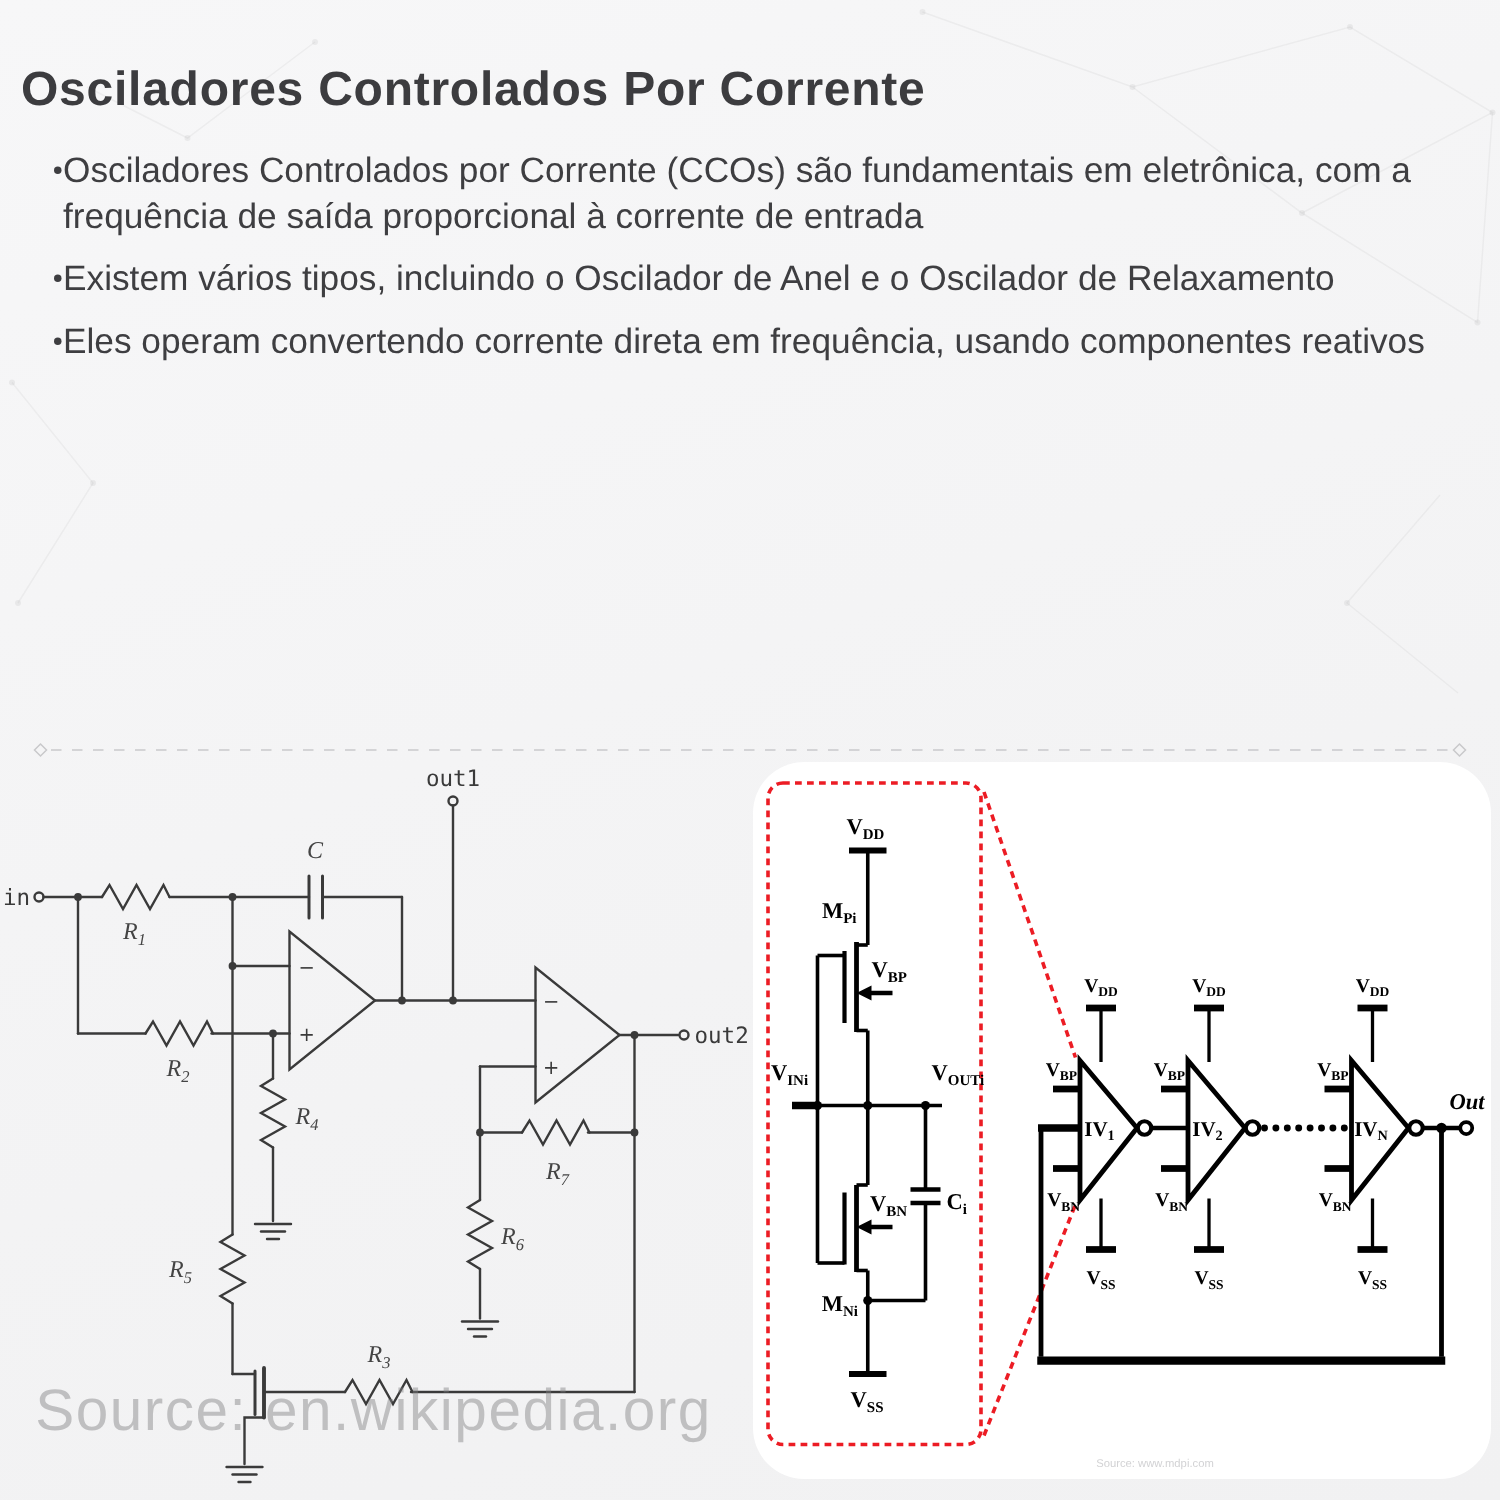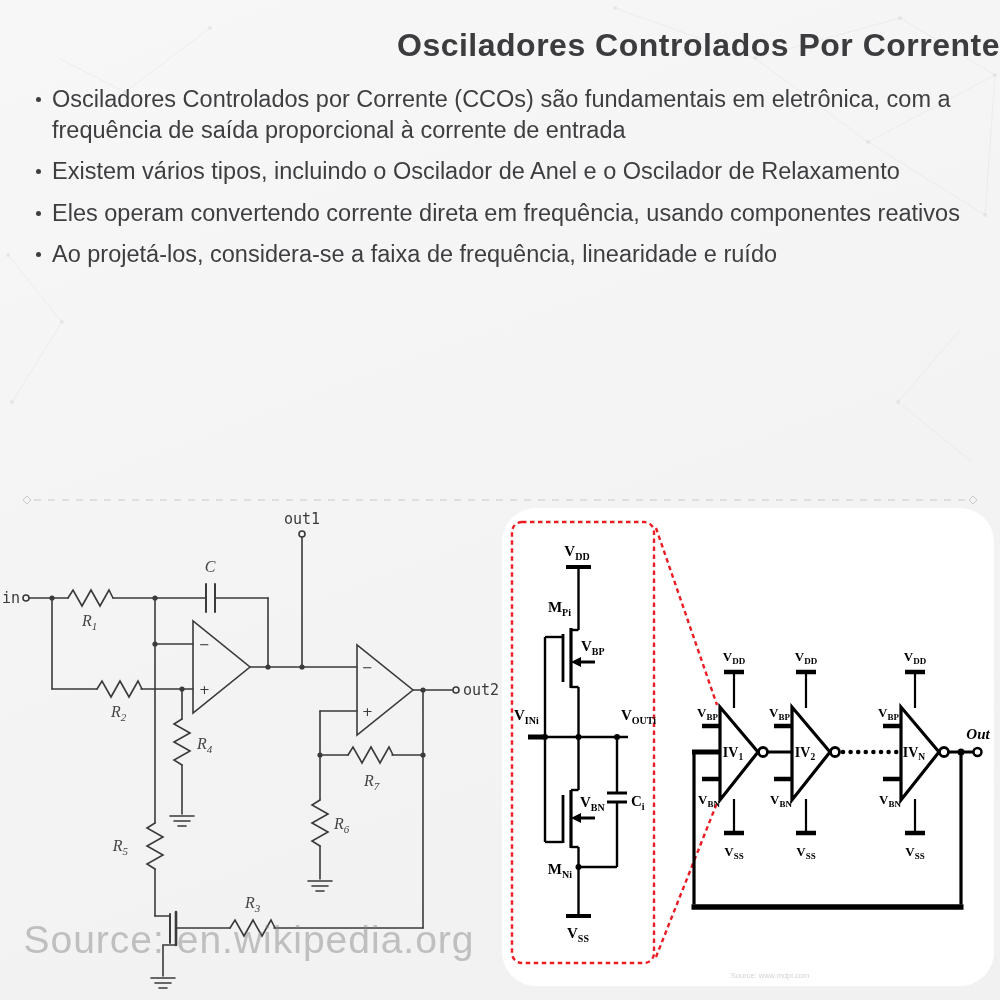--- a/index.html
+++ b/index.html
@@ -3,25 +3,25 @@
 <meta charset="utf-8">
 <style>
   html,body { margin:0; padding:0; }
   .page {
     position:relative; width:1000px; height:1000px; overflow:hidden;
     background:linear-gradient(160deg,#f7f7f8 0%,#f3f3f4 60%,#f1f1f2 100%);
     font-family:"Liberation Sans",sans-serif; color:#3e3e41;
   }
   .bg-pattern { position:absolute; top:0; left:0; pointer-events:none; }
   .title {
-    margin:0; padding-top:27px; text-align:right;
+    margin:14px; padding-top:27px; text-align:left;
     font-size:32px; font-weight:700; letter-spacing:.5px; color:#3c3c3f;
   }
   .bullets { list-style:none; margin:20px 0 0 0; padding:0 28px 0 36px; }
-  .bullets li { display:flex; gap:11px; margin-bottom:11px; }
+  .bullets li { display:flex; gap:1px; margin-bottom:11px; }
   .bullets .dot {
     flex:0 0 auto; width:5px; height:5px; border-radius:50%;
     background:#3e3e41; margin-top:13px;
   }
   .bullets .btxt { font-size:23.5px; line-height:1.3; font-weight:500; }
   .diagrams { position:absolute; top:490px; left:0; }
 
   
   text { fill:#333; }
   .lbl  { font-family:"Liberation Serif",serif; font-style:italic; font-size:16px; fill:#444; }
@@ -78,24 +78,20 @@
         <span class="dot"></span>
         <span class="btxt">Osciladores Controlados por Corrente (CCOs) são fundamentais em eletrônica, com a frequência de saída proporcional à corrente de entrada</span>
       </li>
     <li>
         <span class="dot"></span>
         <span class="btxt">Existem vários tipos, incluindo o Oscilador de Anel e o Oscilador de Relaxamento</span>
       </li>
     <li>
         <span class="dot"></span>
         <span class="btxt">Eles operam convertendo corrente direta em frequência, usando componentes reativos</span>
-      </li>
-    <li>
-        <span class="dot"></span>
-        <span class="btxt">Ao projetá-los, considera-se a faixa de frequência, linearidade e ruído</span>
       </li>
   </ul>
 
   <svg class="diagrams" width="1000" height="510" viewBox="0 490 1000 510">
 
     <g stroke="#c9c9cb">
       <line x1="34" y1="500" x2="966" y2="500" stroke-dasharray="7 7"></line>
       <path d="M27 496 l4 4 l-4 4 l-4 -4 z" fill="none"></path>
       <path d="M973 496 l4 4 l-4 4 l-4 -4 z" fill="none"></path>
     </g>

